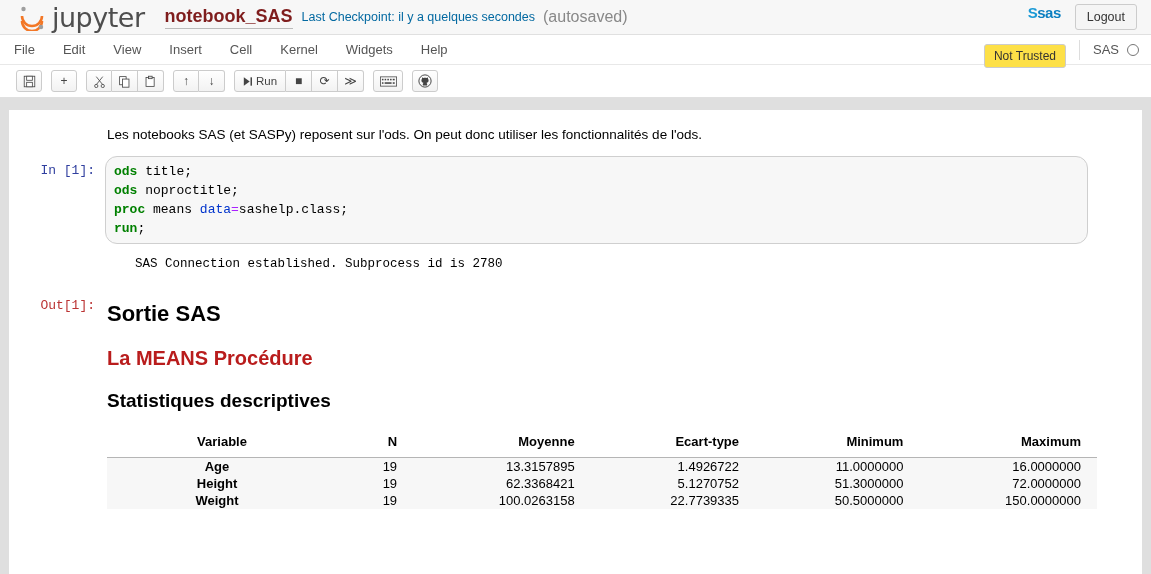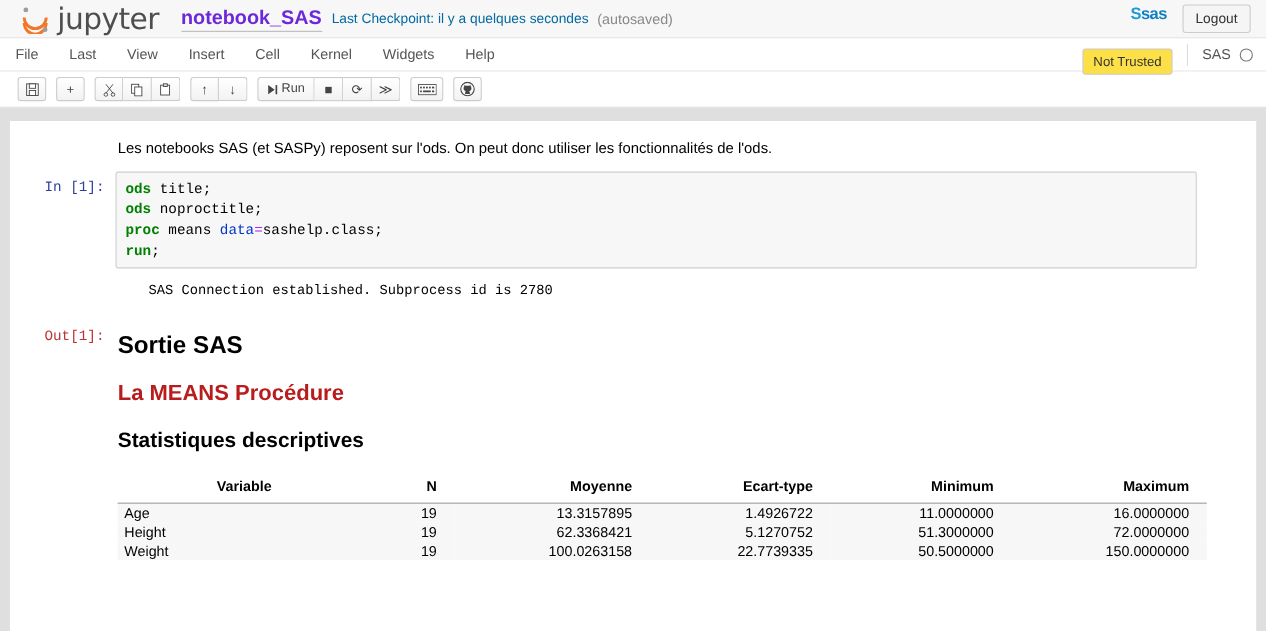--- a/index.html
+++ b/index.html
@@ -27,34 +27,34 @@
   .logo-text {
     font-size: 27px;
     color: #4e4e4e;
     font-family: "DejaVu Sans", sans-serif;
     letter-spacing: -0.5px;
     line-height: 1;
     margin-left: 2px;
   }
   .nb-name {
     font-size: 18px;
-    color: #6d28d9;
+    color: #7f1d1d;
     font-weight: bold;
     margin-left: 20px;
     border-bottom: 1px solid #bbb;
     padding-bottom: 1px;
     cursor: pointer;
   }
   .checkpoint {
     font-size: 12.5px;
     color: #0369a1;
     margin-left: 9px;
   }
   .autosaved {
-    font-size: 13px;
+    font-size: 16px;
     color: #888;
     margin-left: 8px;
   }
   .header-right {
     margin-left: auto;
     display: flex;
     align-items: flex-start;
     gap: 14px;
   }
   .sas-badge {
@@ -201,21 +201,21 @@
 
   .md-text {
     font-size: 13.5px;
     color: #000;
     padding: 3px 0 14px 2px;
   }
 
   .code-area {
     background: #f7f7f7;
     border: 1px solid #cfcfcf;
-    border-radius: 2px;
+    border-radius: 12px;
     padding: 5px 8px;
     font-family: "Liberation Mono", monospace;
     font-size: 13px;
     line-height: 1.47;
     color: #000;
     white-space: pre;
   }
   .kw  { color: #008000; font-weight: bold; }
   .kw2 { color: #0033cc; }
   .op  { color: #aa22ff; }
@@ -261,22 +261,22 @@
     border-bottom: 1px solid #b5b5b5;
   }
   table.sas th.first-col { text-align: center; width: 240px; }
   table.sas tbody td {
     text-align: right;
     padding: 1px 16px 1px 6px;
     color: #000;
     background: #f7f7f7;
   }
   table.sas tbody td.rowhdr {
-    text-align: left;
-    font-weight: normal;
+    text-align: center;
+    font-weight: bold;
     padding-right: 26px;
   }
 </style>
 </head>
 <body>
 
 <div class="header">
   <div class="logo-wrap">
     <span class="logo-mark">
       <svg width="28" height="28" viewBox="0 0 28 28">
@@ -292,21 +292,21 @@
   <span class="checkpoint">Last Checkpoint: il y a quelques secondes</span>
   <span class="autosaved">(autosaved)</span>
   <div class="header-right">
     <span class="sas-badge"><span class="s1">S</span><span>sas</span></span>
     <span class="logout-btn">Logout</span>
   </div>
 </div>
 
 <div class="menubar">
   <span class="menu-item">File</span>
-  <span class="menu-item">Last</span>
+  <span class="menu-item">Edit</span>
   <span class="menu-item">View</span>
   <span class="menu-item">Insert</span>
   <span class="menu-item">Cell</span>
   <span class="menu-item">Kernel</span>
   <span class="menu-item">Widgets</span>
   <span class="menu-item">Help</span>
   <div class="menubar-right">
     <span class="trust-btn">Not Trusted</span>
     <span class="kernel-sep"></span>
     <span class="kernel-name">SAS</span>

